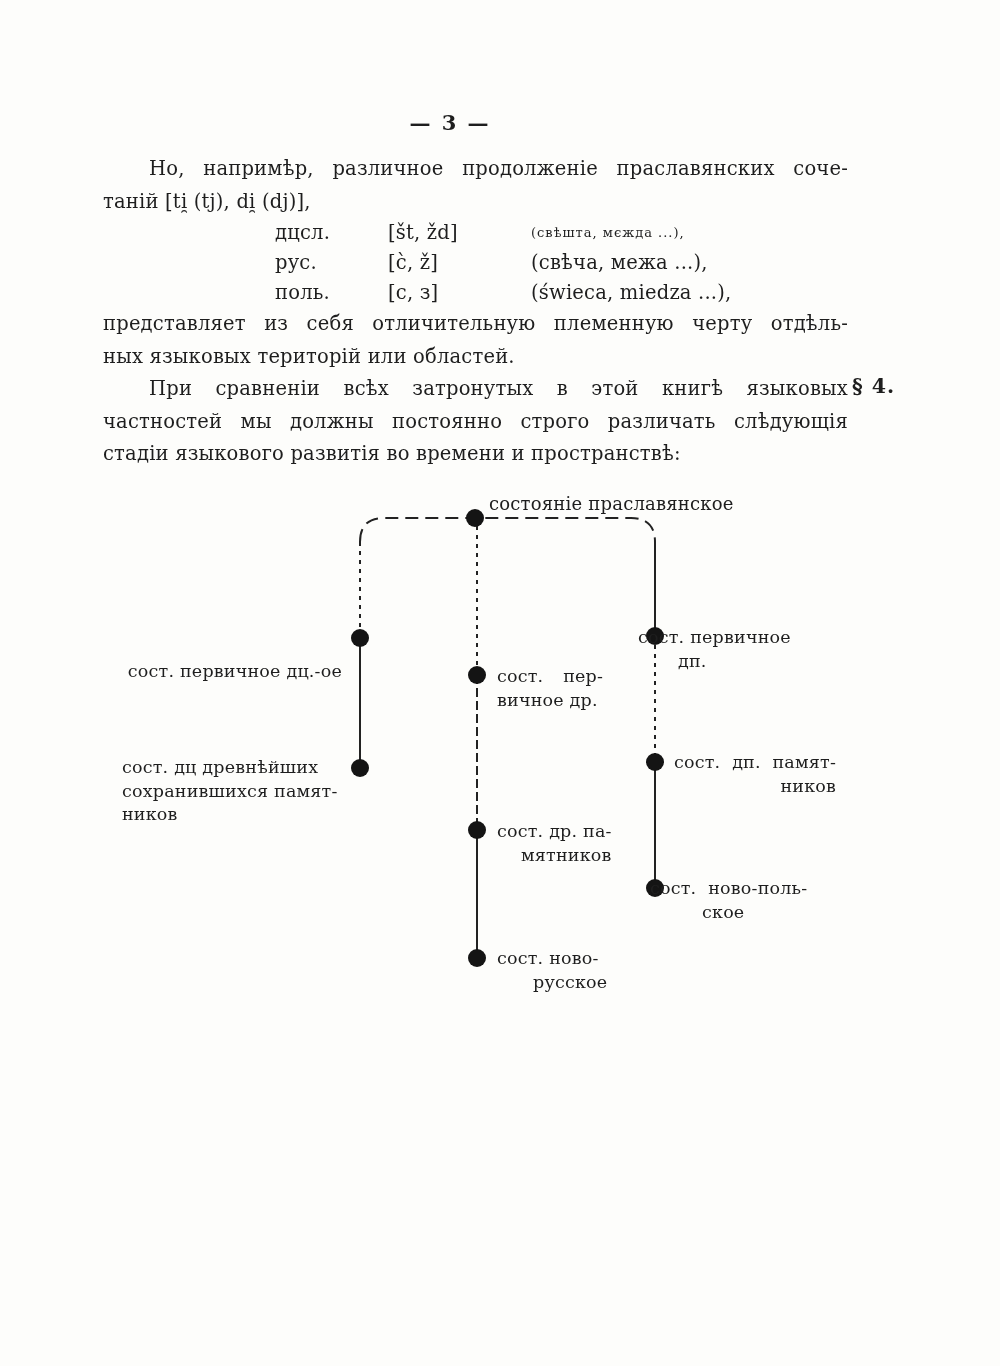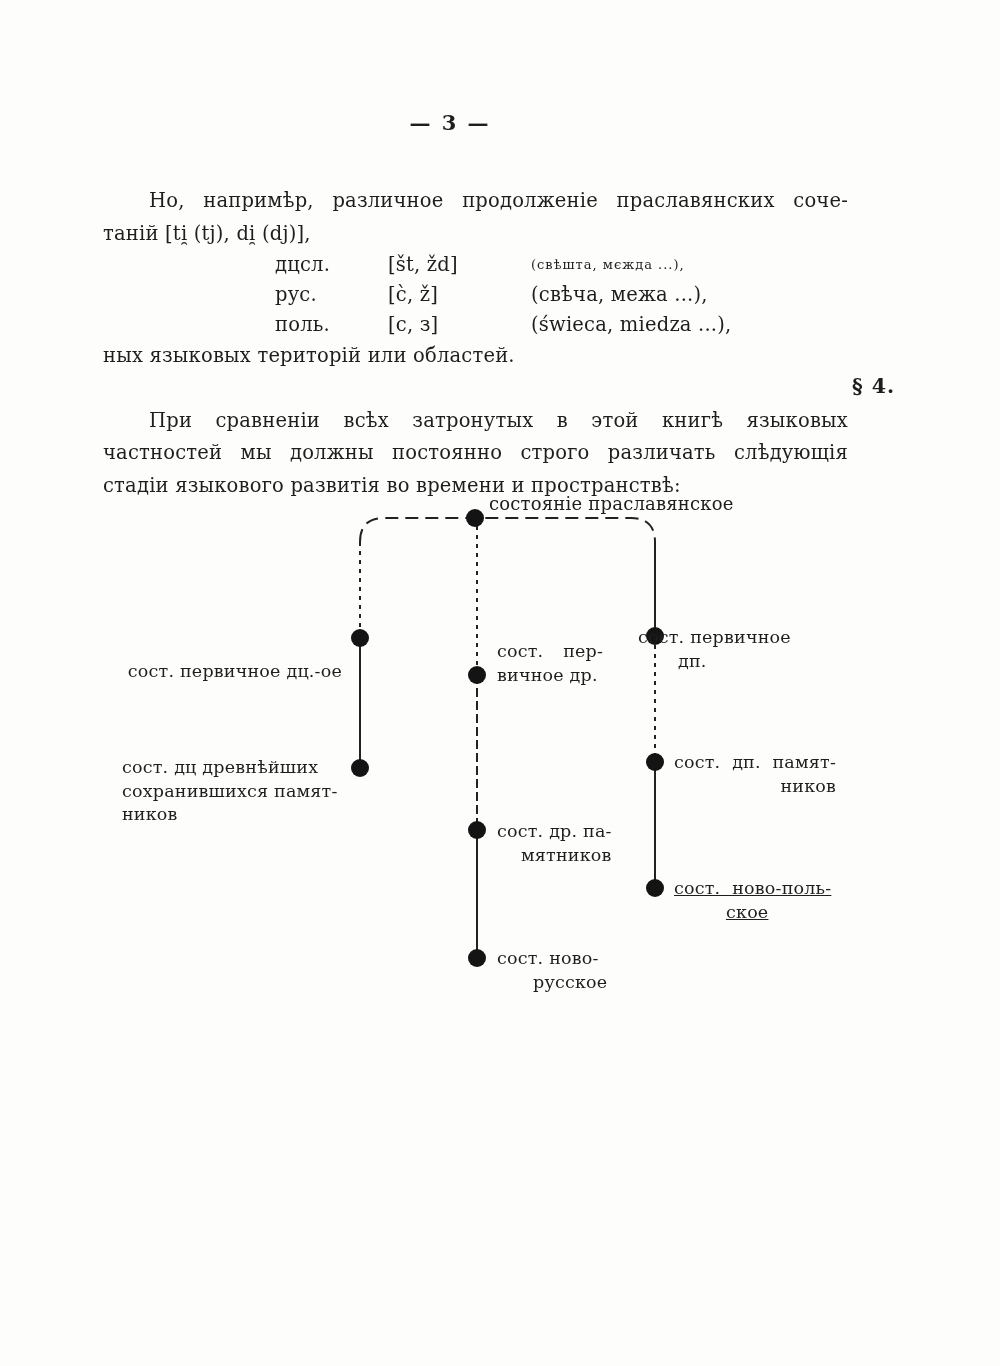--- a/index.html
+++ b/index.html
@@ -22,21 +22,21 @@
   }
   .text-block {
     position: absolute;
     left: 103px; top: 153px;
     width: 745px;
     font-size: 19.5px;
     letter-spacing: 0.2px;
   }
   .bline { line-height: 32.5px; white-space: nowrap; }
   .bline.just { white-space: normal; text-align: justify; text-align-last: justify; }
-  .bline.indent { text-indent: 46px; margin-top: 32px; }
+  .bline.indent { text-indent: 46px; }
   .example-row {
     display: grid;
     grid-template-columns: 66px 96px auto;
     margin-left: 172px;
     line-height: 30px;
     gap: 47px;
   }
   .gloss-ocs { font-size: 13px; letter-spacing: 1px; }
   .margin-note {
     position: absolute;
@@ -76,20 +76,21 @@
       <span>рус.</span>
       <span>[c̀, ž]</span>
       <span>(свѣча, межа ...),</span>
     </div>
     <div class="example-row">
       <span>поль.</span>
       <span>[c, з]</span>
       <span>(świeca, miedza ...),</span>
     </div>
 
+    <div class="bline just">представляет из себя отличительную племенную черту отдѣль-</div>
     <div class="bline">ных языковых територій или областей.</div>
     <div class="bline just indent">При сравненіи всѣх затронутых в этой книгѣ языковых</div>
     <div class="bline just">частностей мы должны постоянно строго различать слѣдующія</div>
     <div class="bline">стадіи языкового развитія во времени и пространствѣ:</div>
   </div>
 
   <div class="margin-note">§ 4.</div>
 
   <div class="diagram">
     <svg width="1000" height="560" viewBox="0 480 1000 560">
@@ -124,21 +125,21 @@
     <div class="node-label" style="left:120px; top:628px; width:222px; text-align:right;margin-top:32px;">
       <div>сост. первичное дц.-ое</div>
     </div>
 
     <div class="node-label" style="left:122px; top:756px; width:225px; text-align:left;">
       <div>сост. дц древнѣйших</div>
       <div>сохранившихся памят-</div>
       <div>ников</div>
     </div>
 
-    <div class="node-label" style="left:497px; top:640px;">
+    <div class="node-label" style="left:497px; top:665px;">
       <div style="word-spacing:14px;">сост. пер-</div>
       <div>вичное др.</div>
     </div>
 
     <div class="node-label" style="left:497px; top:820px;">
       <div>сост. др. па-</div>
       <div style="margin-left:24px;">мятников</div>
     </div>
 
     <div class="node-label" style="left:497px; top:947px;">
@@ -149,19 +150,19 @@
     <div class="node-label" style="left:638px; top:626px;">
       <div>сост. первичное</div>
       <div style="margin-left:40px;">дп.</div>
     </div>
 
     <div class="node-label" style="left:674px; top:751px;text-align:right;">
       <div style="word-spacing:6px;">сост. дп. памят-</div>
       <div style="margin-left:66px;">ников</div>
     </div>
 
-    <div class="node-label" style="left:674px; top:877px;text-decoration:underline;">
+    <div class="node-label" style="left:650px; top:877px;">
       <div style="word-spacing:6px;">сост. ново-поль-</div>
       <div style="margin-left:52px;">ское</div>
     </div>
   </div>
 
 </div>
 
 </body></html>

